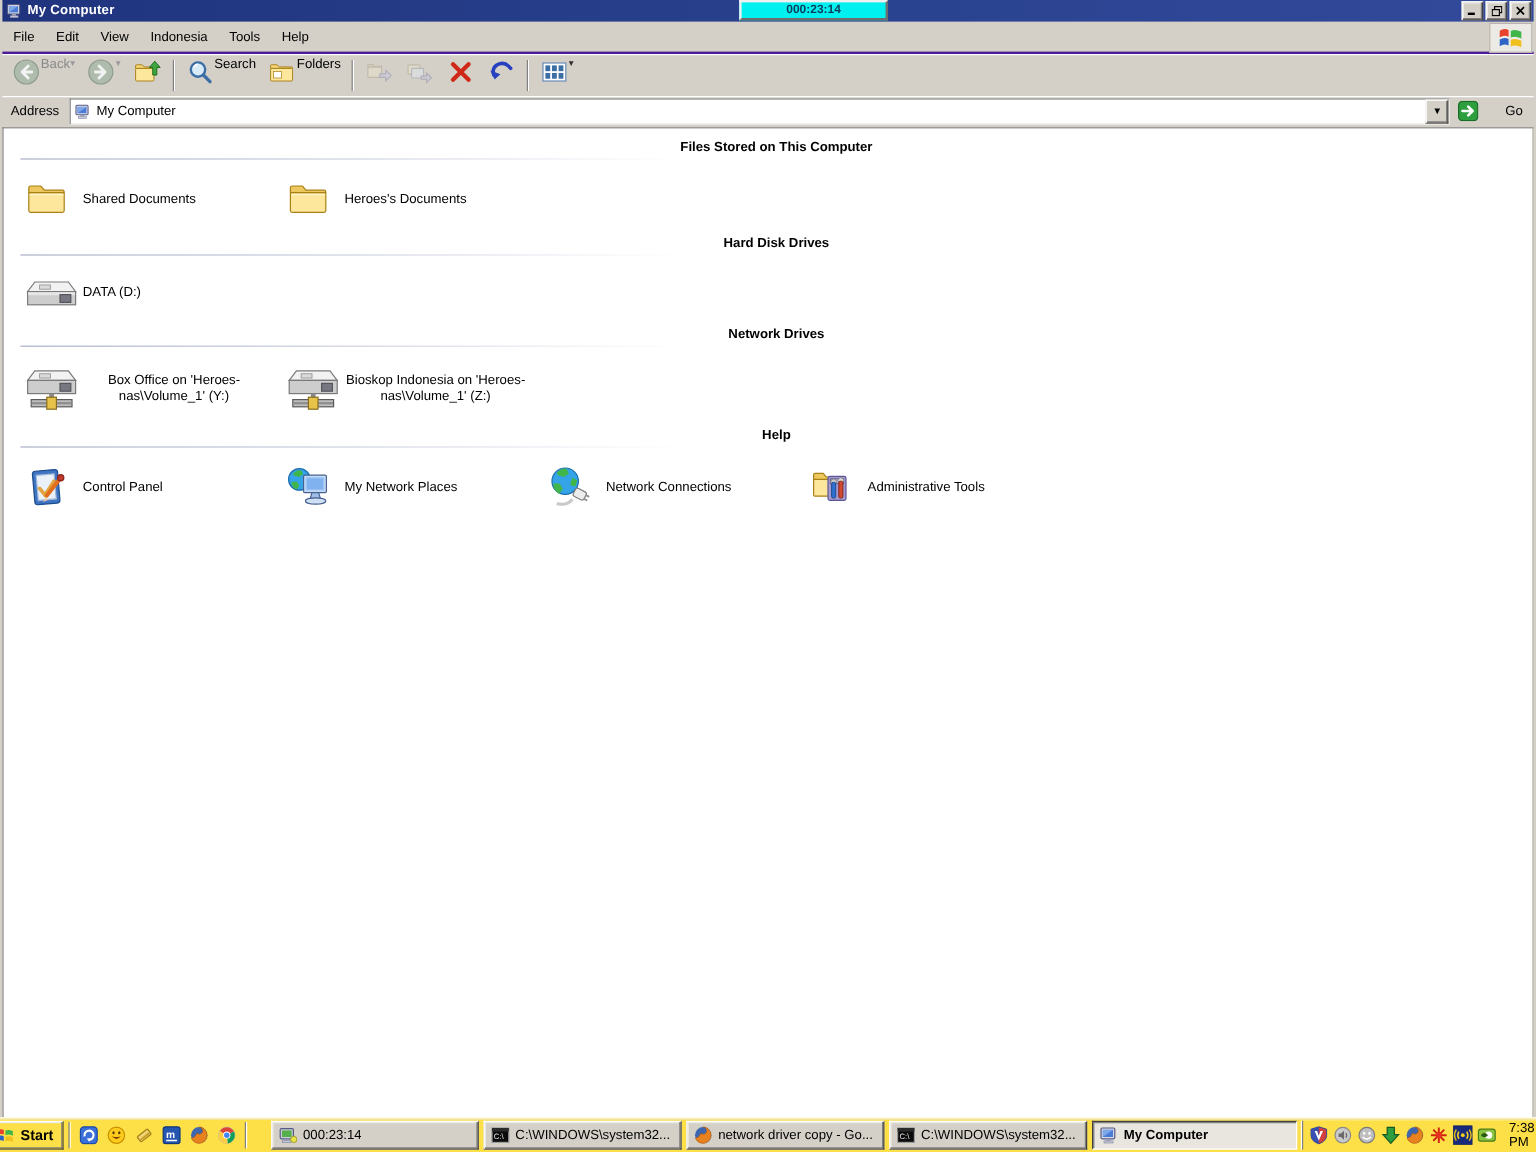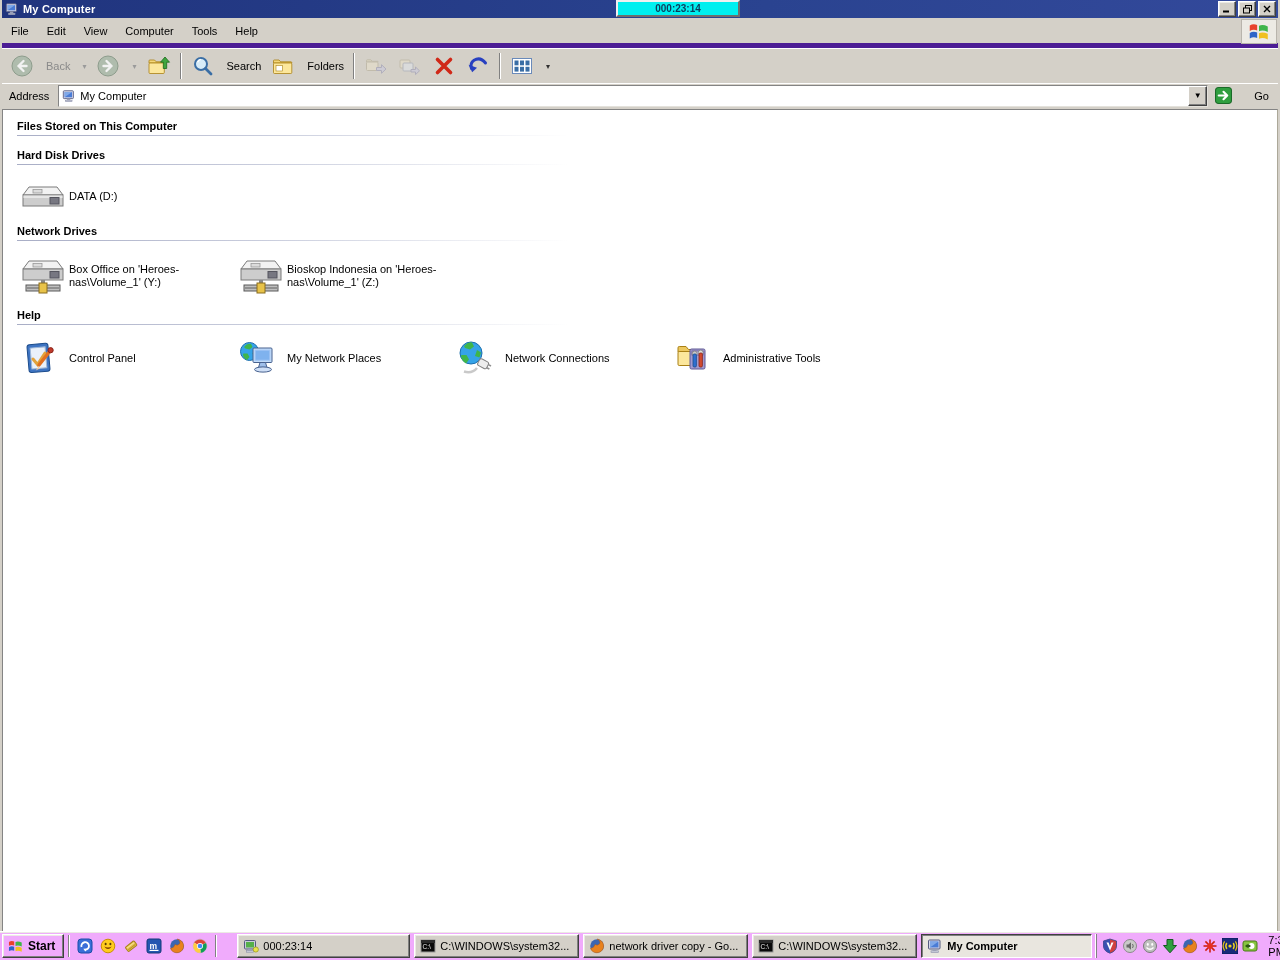--- a/index.html
+++ b/index.html
@@ -18,54 +18,54 @@
   .title-icon{width:14px;height:14px;margin:0 4px 0 1px;}
   .title-text{font-weight:bold;font-size:11px;letter-spacing:.2px;}
   .timer-badge{position:absolute;left:614px;top:0;width:120px;height:13px;
     background:#00EFEF;border:2px solid;border-color:#F0F0F0 #6E6E6E #6E6E6E #F0F0F0;
     color:#0B3C5C;font-weight:bold;font-size:10px;display:flex;align-items:center;justify-content:center;}
   .win-buttons{margin-left:auto;display:flex;gap:2px;}
   .win-btn{width:16px;height:14px;background:#D4D0C8;border:1px solid;
     border-color:#FFFFFF #404040 #404040 #FFFFFF;box-shadow:inset -1px -1px 0 #808080,inset 1px 1px 0 #ECEAE4;
     display:flex;align-items:center;justify-content:center;}
   
-  .menubar{height:25px;display:flex;align-items:center;position:relative;border-bottom:5px solid #4c1d95;}
+  .menubar{height:25px;display:flex;align-items:center;position:relative;border-bottom:2px solid #4c1d95;}
   .menu-item{padding:4px 9px;}
   .winlogo-box{position:absolute;right:1px;top:1px;width:34px;height:23px;background:#ECEAE4;
     border:1px solid #B8B4AC;display:flex;align-items:center;justify-content:center;}
   
   .toolbar{height:34px;display:flex;align-items:center;border-top:1px solid #FFFFFF;
     border-bottom:1px solid #FFFFFF;padding:0 3px;}
-  .tb-btn{height:30px;display:flex;align-items:center;padding:0 5px;gap:12px;}
+  .tb-btn{height:30px;display:flex;align-items:flex-start;padding:0 5px;gap:0;}
   .tb-btn.disabled{color:#8A8A8A;}
   .tb-sep{width:1px;height:26px;background:#808080;border-right:1px solid #fff;margin:0 4px;}
   .chev{font-size:8px;color:#303030;}
   .tb-btn.disabled .chev{color:#9A9A9A;}
   
   .addressbar{height:23px;display:flex;align-items:center;gap:5px;padding:0 3px 2px 3px;}
   .addr-label{padding:0 4px;}
   .addr-combo{flex:1;height:20px;background:#fff;border:1px solid;
     border-color:#848484 #E4E2DC #E4E2DC #848484;display:flex;align-items:center;padding-left:3px;gap:4px;}
   .addr-drop{width:17px;height:18px;margin-left:auto;background:#D4D0C8;border:1px solid;
     border-color:#FFFFFF #404040 #404040 #FFFFFF;box-shadow:inset -1px -1px 0 #808080;
     display:flex;align-items:center;justify-content:center;font-size:8px;}
   .go-btn{display:flex;align-items:center;gap:22px;padding:0 6px 0 2px;}
   
   .content{flex:1;background:#fff;border:1px solid;border-color:#848484 #ACA899 #ACA899 #848484;
-    border-bottom:none;overflow:hidden;padding:4px 0 0 14px;}
+    border-bottom:none;overflow:hidden;padding:4px 0 0 14px;text-align:center;}
   .section{margin-bottom:13px;}
   .section-title{font-weight:bold;margin:6px 0 3px 0;font-size:11px;}
   .rule{height:1px;width:552px;background:linear-gradient(to right,#A9AEC6 0%,#C9CDDD 45%,rgba(255,255,255,0) 100%);}
   .items{display:flex;margin:15px 0 10px 4px;}
   .item{width:218px;display:flex;align-items:center;cursor:default;}
   .item .ic{flex:0 0 48px;display:flex;}
   .item .lbl{max-width:152px;line-height:13px;}
   
-  .taskbar{position:absolute;left:0;right:0;bottom:0;height:28px;background:#f0abfc;
-    border-top:1px solid #FFFFFF;box-shadow:inset 0 1px 0 #ECEAE4;display:flex;align-items:center;padding:0 2px;}
+  .taskbar{position:absolute;left:0;right:0;bottom:0;height:28px;background:#fde047;
+    border-top:1px solid #FFFFFF;box-shadow:inset 0 1px 0 #ECEAE4;display:flex;align-items:center;padding:0 2px;justify-content:center;}
   .start-btn{height:22px;display:flex;align-items:center;gap:4px;padding:0 8px 0 4px;
     border:1px solid;border-color:#FFFFFF #404040 #404040 #FFFFFF;
     box-shadow:inset -1px -1px 0 #808080,inset 1px 1px 0 #ECEAE4;font-weight:bold;font-size:12px;}
   .tb-vsep{width:2px;height:22px;border-left:1px solid #808080;border-right:1px solid #FFFFFF;margin:0 4px;}
   .ql{display:flex;align-items:center;gap:5px;padding:0 2px;}
   .ql-icon{width:18px;height:18px;display:flex;align-items:center;justify-content:center;}
   .tasks{display:flex;margin-left:16px;}
   .task-btn{height:22px;display:flex;align-items:center;gap:4px;padding:0 5px;margin-right:4px;
     border:1px solid;border-color:#FFFFFF #404040 #404040 #FFFFFF;
     box-shadow:inset -1px -1px 0 #808080,inset 1px 1px 0 #ECEAE4;background:#D4D0C8;overflow:hidden;}
@@ -113,21 +113,21 @@
           </svg>
         </span>
     </span>
   </div>
 
   <div class="menubar">
     <span id="menu-items" style="display:flex">
         <span class="menu-item">File</span>
         <span class="menu-item">Edit</span>
         <span class="menu-item">View</span>
-        <span class="menu-item">Computer</span>
+        <span class="menu-item">Indonesia</span>
         <span class="menu-item">Tools</span>
         <span class="menu-item">Help</span>
       </span>
     <span class="winlogo-box">
       <svg viewBox="0 0 26 26" width="24" height="24">
           <path d="M3 6 Q7 3.5 11 5.5 L11 11.5 Q7 9.5 3 12 Z" fill="#E8412C"></path>
           <path d="M13 6.3 Q17 4.3 22.5 7 L22.5 13 Q17 10.3 13 12.3 Z" fill="#3FB54A"></path>
           <path d="M3 14 Q7 11.5 11 13.5 L11 19.5 Q7 17.5 3 20 Z" fill="#2E64C8"></path>
           <path d="M13 14.3 Q17 12.3 22.5 15 L22.5 21 Q17 18.3 13 20.3 Z" fill="#F0C020"></path>
         </svg>
@@ -260,20 +260,42 @@
           </svg>
         </span>
       <span>Go</span>
     </span>
   </div>
 
   <div class="content" id="sections">
       <div class="section">
         <div class="section-title">Files Stored on This Computer</div>
         <div class="rule"></div>
+        <div class="items">
+          <div class="item">
+            <span class="ic">
+              <svg viewBox="0 0 36 36" width="36" height="36">
+                <path d="M3 12 V8.5 Q3 7 4.5 7 H13 L16 10.5 H31 Q32.5 10.5 32.5 12 V13 H3 Z" fill="#EDC85E" stroke="#A98015"></path>
+                <rect x="3" y="12.5" width="29.5" height="16.5" rx="1.5" fill="#FCE79C" stroke="#A98015"></rect>
+                <path d="M3.5 14.2 h28.5" stroke="#FFF4C8"></path>
+              </svg>
+            </span>
+            <span class="lbl">Shared Documents</span>
+          </div>
+          <div class="item">
+            <span class="ic">
+              <svg viewBox="0 0 36 36" width="36" height="36">
+                <path d="M3 12 V8.5 Q3 7 4.5 7 H13 L16 10.5 H31 Q32.5 10.5 32.5 12 V13 H3 Z" fill="#EDC85E" stroke="#A98015"></path>
+                <rect x="3" y="12.5" width="29.5" height="16.5" rx="1.5" fill="#FCE79C" stroke="#A98015"></rect>
+                <path d="M3.5 14.2 h28.5" stroke="#FFF4C8"></path>
+              </svg>
+            </span>
+            <span class="lbl">Heroes's Documents</span>
+          </div>
+        </div>
       </div>
       <div class="section">
         <div class="section-title">Hard Disk Drives</div>
         <div class="rule"></div>
         <div class="items">
           <div class="item">
             <span class="ic">
               <svg viewBox="0 0 44 32" width="44" height="32">
                 <polygon points="8,7 36,7 42,15 2,15" fill="#F2F2F2" stroke="#7A7A7A"></polygon>
                 <rect x="12" y="9.5" width="9" height="3.5" fill="#DCDCDC" stroke="#9A9A9A" stroke-width=".8"></rect>

